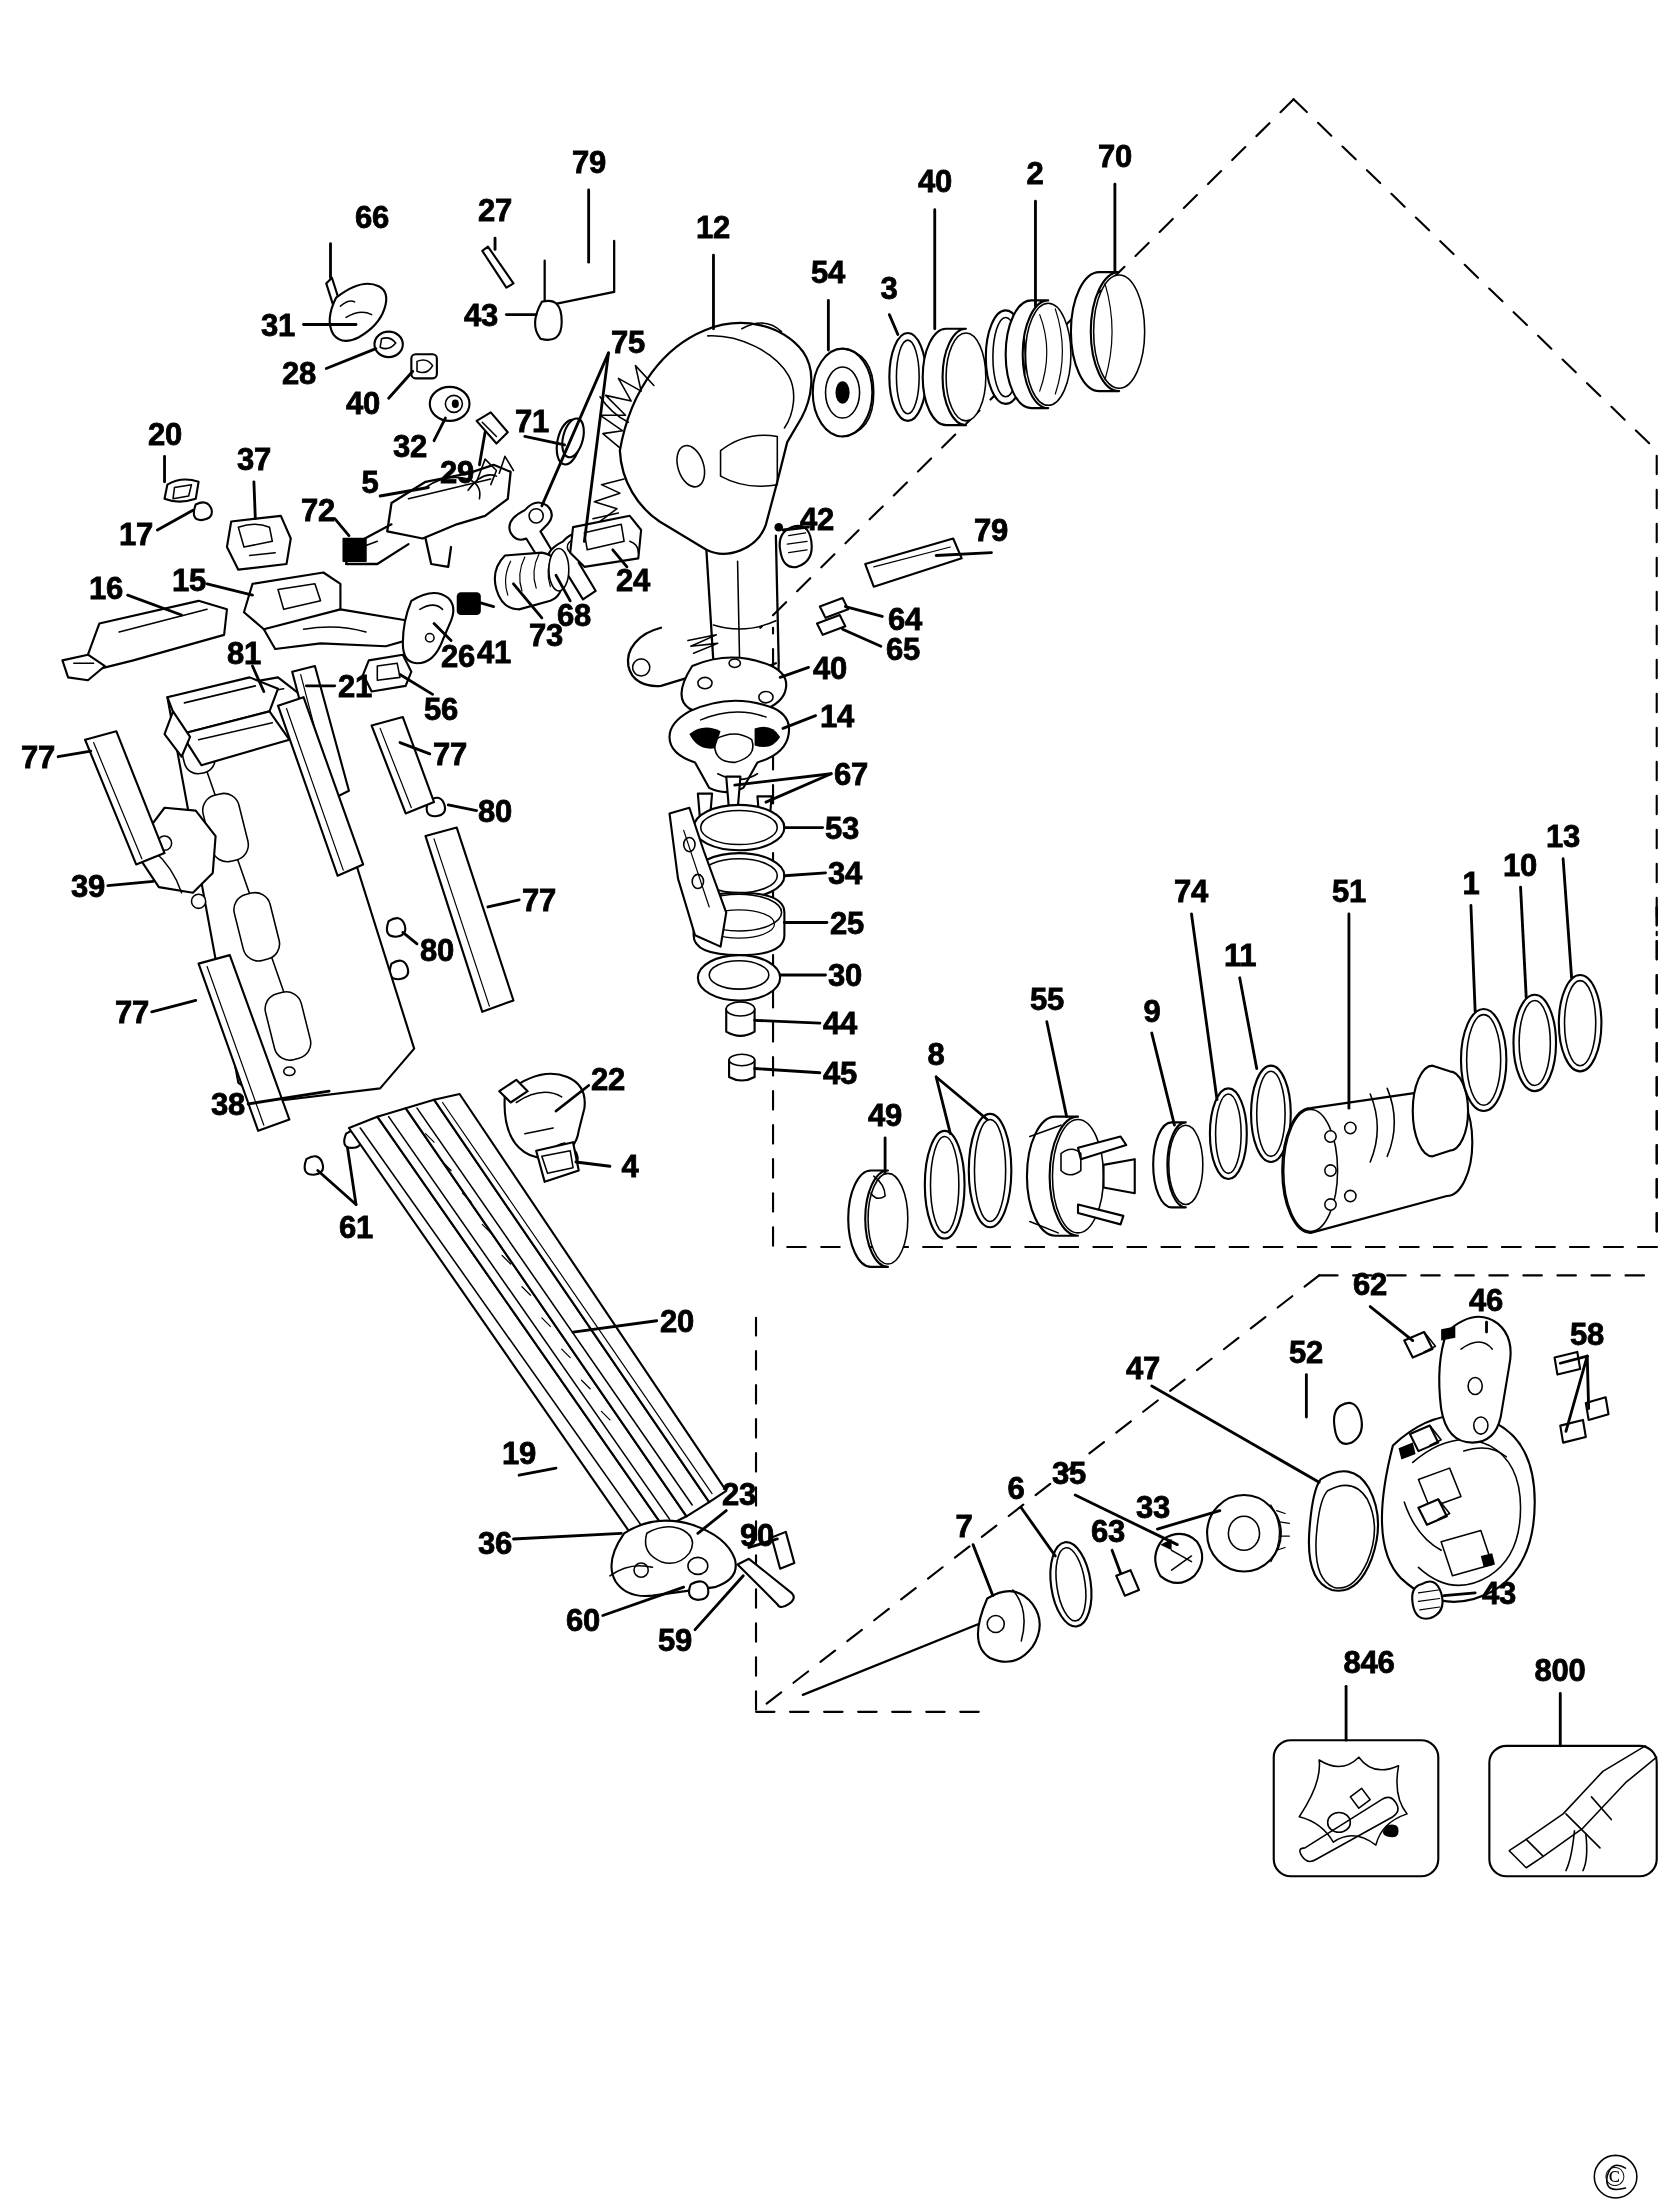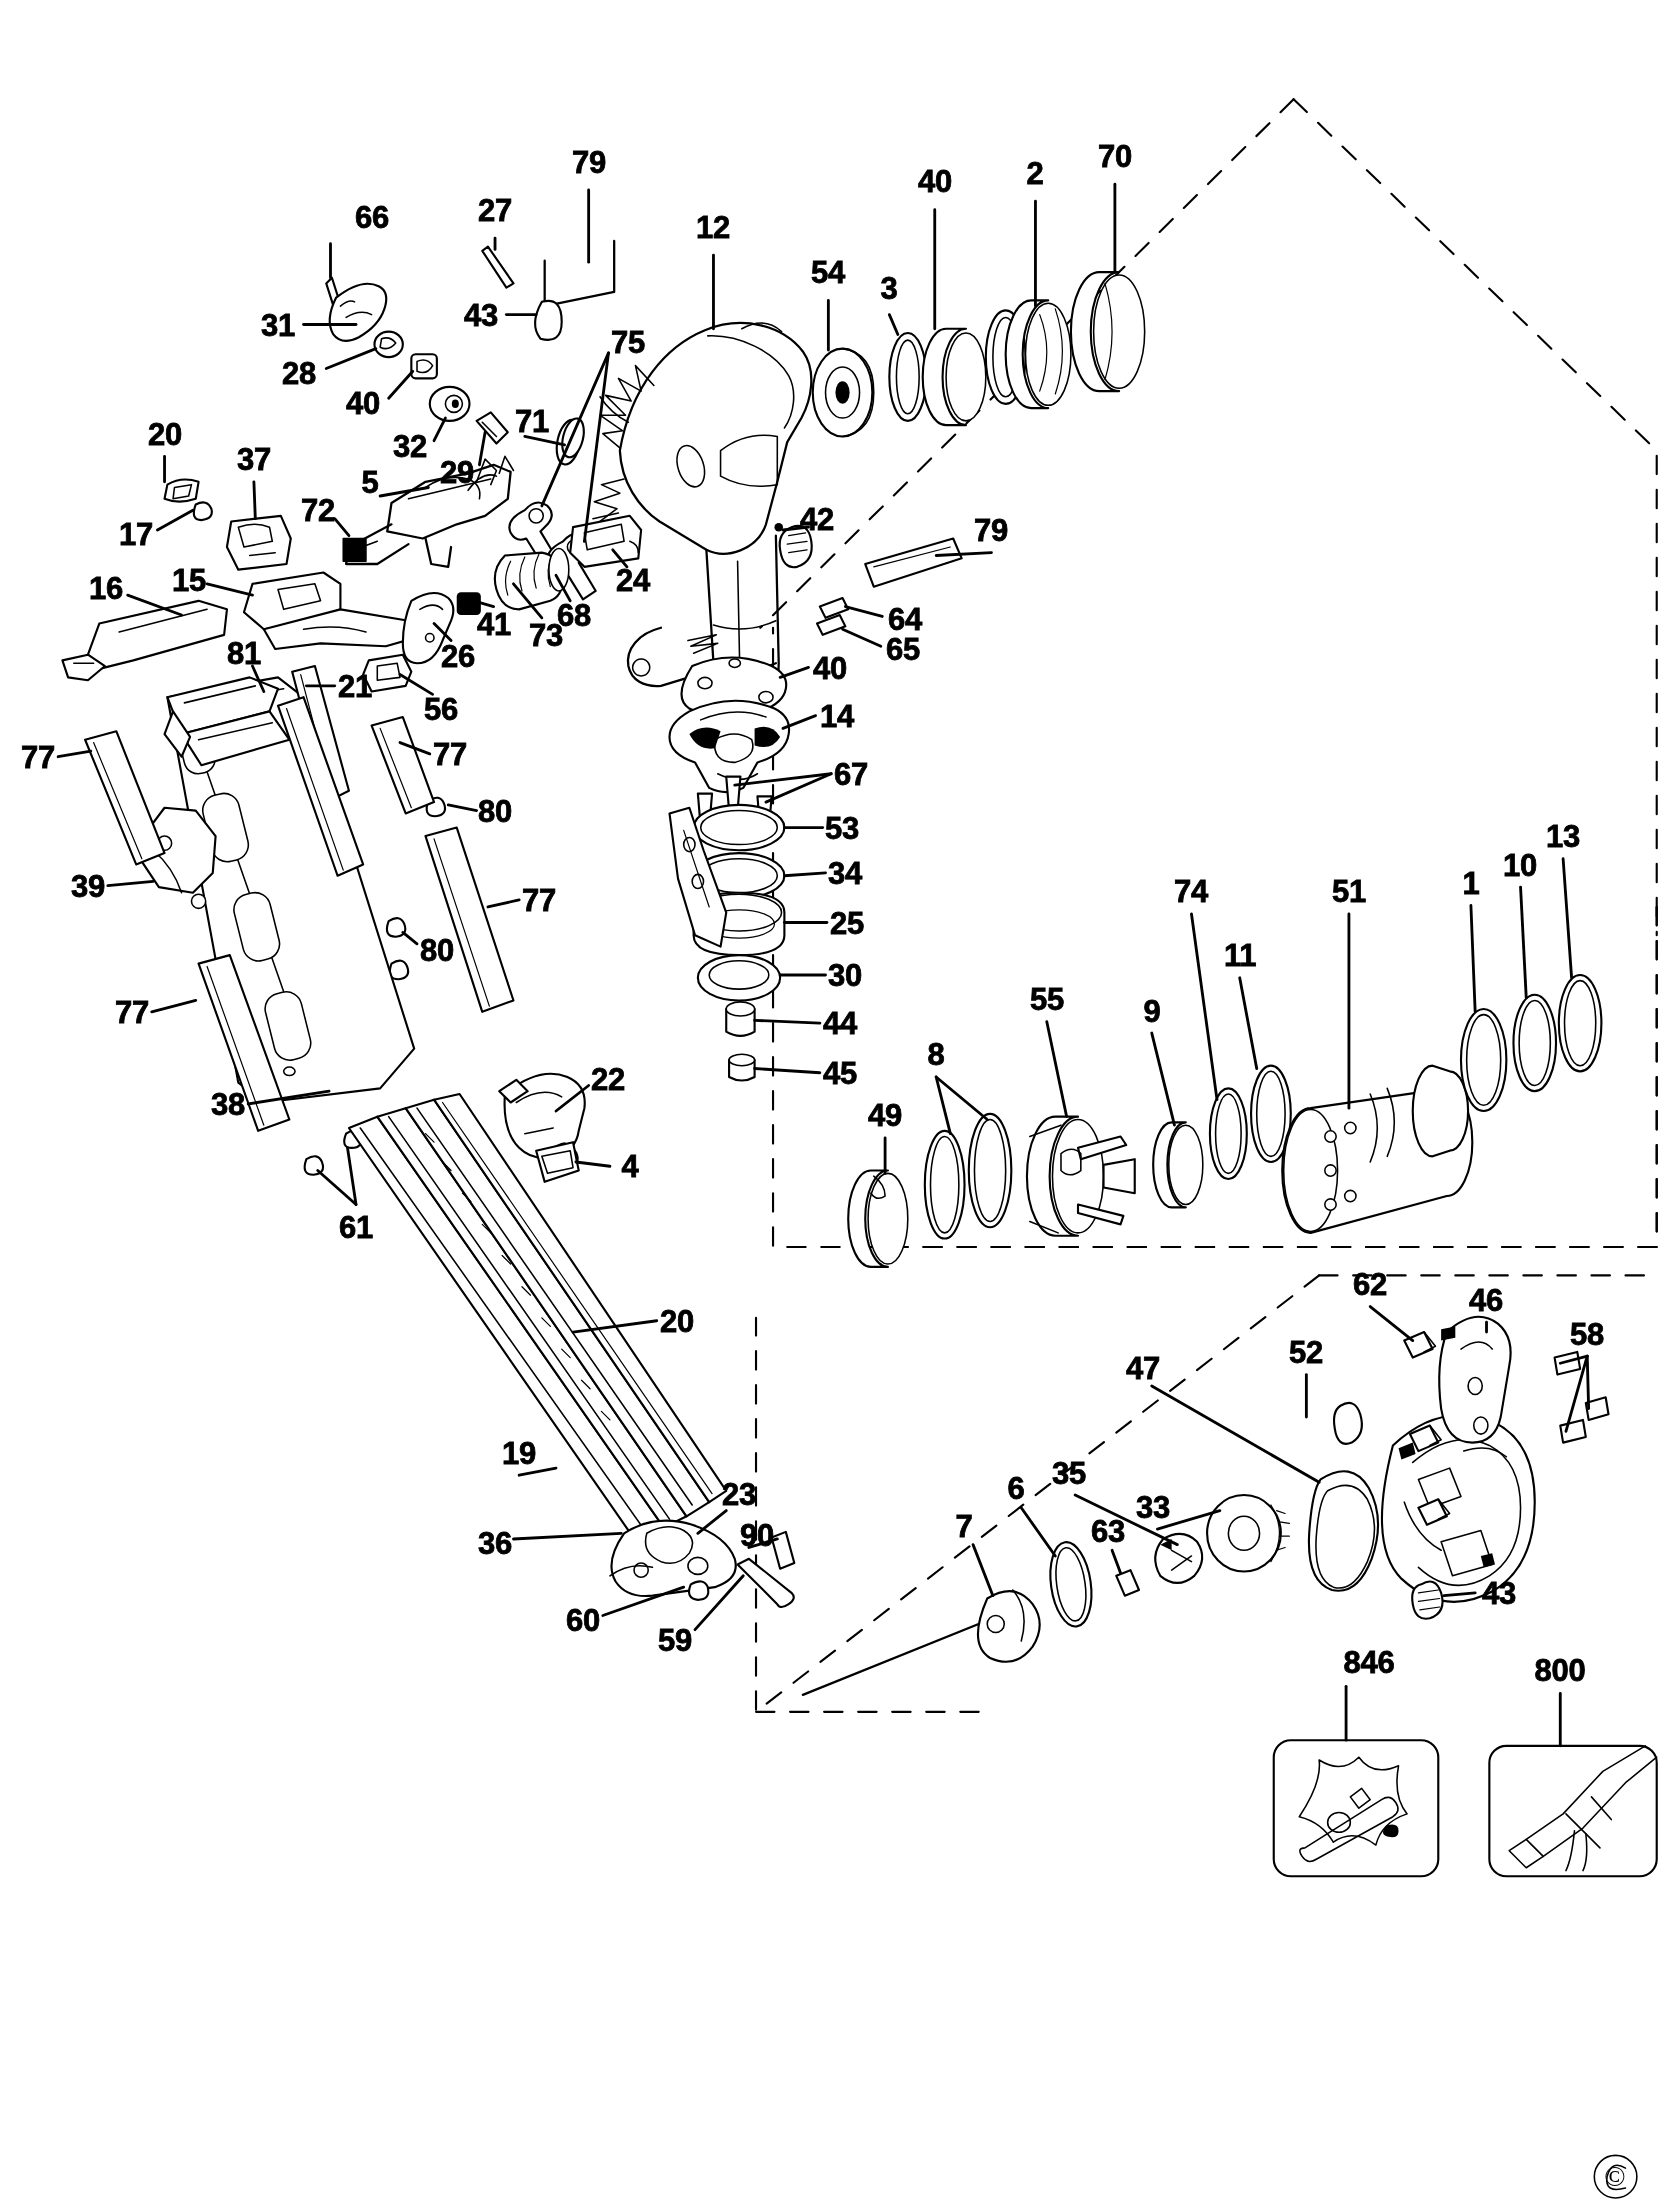--- a/index.html
+++ b/index.html
@@ -700,21 +700,21 @@
       <div class="callout" style="left: 165px; top: 434px;">20</div>
       <div class="callout" style="left: 254px; top: 459px;">37</div>
       <div class="callout" style="left: 318px; top: 510px;">72</div>
       <div class="callout" style="left: 370px; top: 482px;">5</div>
       <div class="callout" style="left: 136px; top: 534px;">17</div>
       <div class="callout" style="left: 817px; top: 519px;">42</div>
       <div class="callout" style="left: 991px; top: 530px;">79</div>
       <div class="callout" style="left: 633px; top: 580px;">24</div>
       <div class="callout" style="left: 106px; top: 588px;">16</div>
       <div class="callout" style="left: 189px; top: 580px;">15</div>
-      <div class="callout" style="left: 494px; top: 624px;">41</div>
+      <div class="callout" style="left: 494px; top: 652px;">41</div>
       <div class="callout" style="left: 546px; top: 635px;">73</div>
       <div class="callout" style="left: 574px; top: 615px;">68</div>
       <div class="callout" style="left: 905px; top: 619px;">64</div>
       <div class="callout" style="left: 903px; top: 649px;">65</div>
       <div class="callout" style="left: 458px; top: 656px;">26</div>
       <div class="callout" style="left: 244px; top: 653px;">81</div>
       <div class="callout" style="left: 355px; top: 686px;">21</div>
       <div class="callout" style="left: 441px; top: 709px;">56</div>
       <div class="callout" style="left: 830px; top: 668px;">40</div>
       <div class="callout" style="left: 38px; top: 757px;">77</div>

